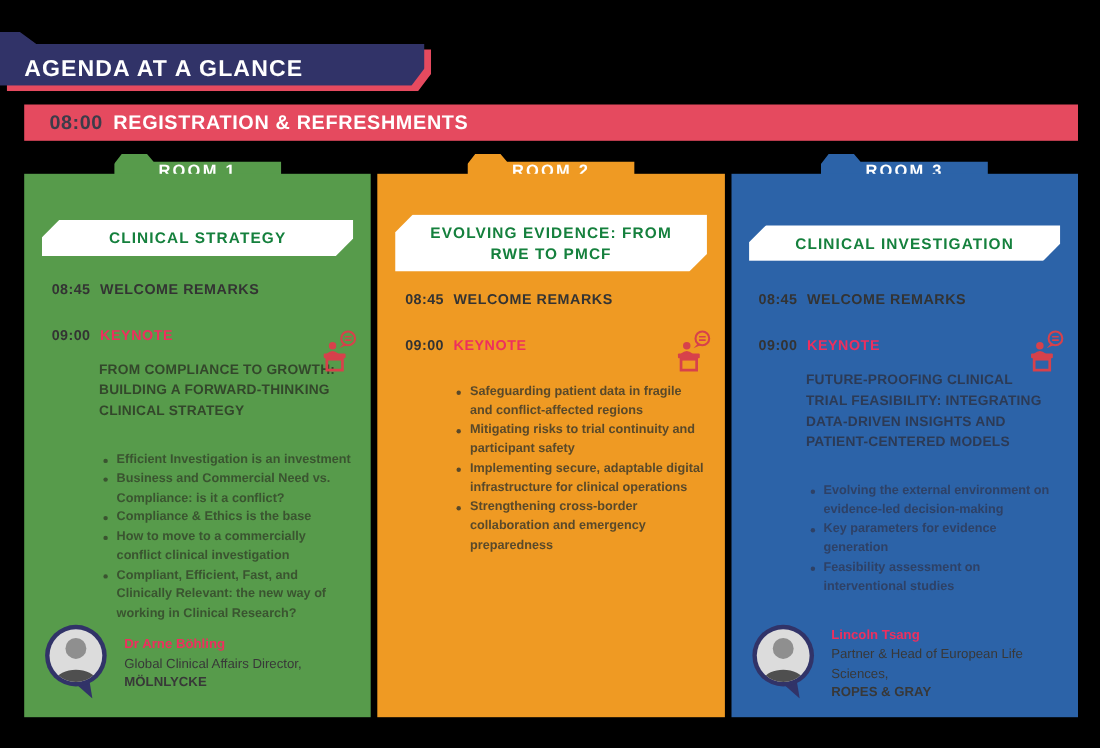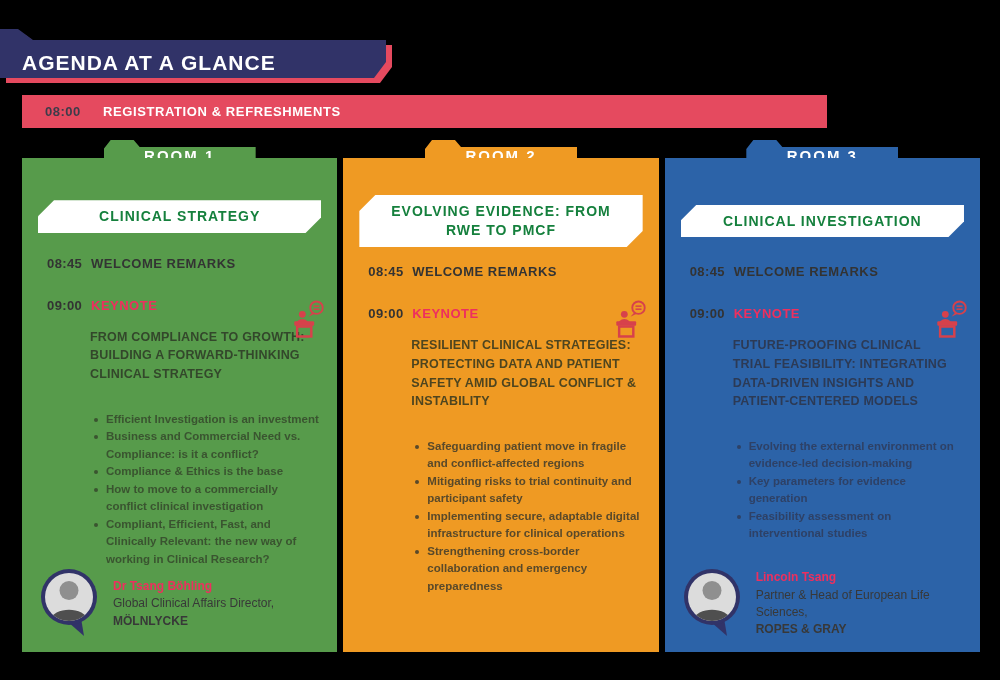--- a/index.html
+++ b/index.html
@@ -15,23 +15,23 @@
     clip-path:polygon(0 0,18px 0,33px 11px,386px 11px,386px 33px,374px 49px,0 49px);
   }
   .banner-red{left:6px;top:5px;background:var(--red,#e54a5f);}
   .banner-navy{left:0;top:0;background:var(--navy,#313368);}
   .banner-title{
     position:absolute;left:22px;top:22px;color:#fff;
     font-size:21px;font-weight:bold;letter-spacing:1px;
   }
   
   .regbar{
-    position:absolute;left:22px;top:95px;width:805px;height:33px;
+    position:absolute;left:22px;top:95px;width:958px;height:33px;
     background:var(--red,#e54a5f);display:flex;align-items:center;
-    color:#3d3c4a;font-weight:bold;font-size:13px;
+    color:#3d3c4a;font-weight:bold;font-size:18px;
   }
   .reg-time{margin-left:23px;width:46px;letter-spacing:.5px;}
   .reg-label{letter-spacing:.6px;color:#ffffff;margin-left:12px;}
   
   .columns{
     position:absolute;left:22px;top:140px;width:958px;height:512px;
     display:flex;gap:6px;
   }
   .room{position:relative;flex:1;margin-top:18px;display:flex;}
   .room.r1{--col:var(--green,#579b4b);--title:#33472b;--bullet:#3a5430;}
@@ -151,21 +151,21 @@
             <clipPath id="avclip1">
                 <circle cx="31" cy="29" r="24"></circle>
               </clipPath>
             <g clip-path="url(#avclip1)">
               <circle cx="31" cy="22.5" r="9.5" fill="#8f8f8f"></circle>
               <path d="M11 53 C16 38 46 38 51 53 Z" fill="#4f4f4f"></path>
             </g>
           </svg>
         </span>
         <span class="speaker-text">
-          <span class="speaker-name">Dr Tsang Böhling</span><br>
+          <span class="speaker-name">Dr Arne Böhling</span><br>
           <span class="speaker-role">Global Clinical Affairs Director,</span><br>
           <span class="speaker-company">MÖLNLYCKE</span>
         </span>
       </div>
     </div>
   </div>
 
   <div class="room r2">
     <div class="tab">
       <span class="tab-label">ROOM 2</span>
@@ -193,23 +193,22 @@
             <line x1="23.8" y1="10.6" x2="30.2" y2="10.6"></line>
           </g>
           <g fill="var(--icon_red,#d7414b)">
             <path d="M22.5 14 L18.5 18.5 L25 15.5 Z"></path>
             <circle cx="12" cy="16" r="3.6"></circle>
             <path d="M6.5 23.5 Q12 18.5 17.5 23.5 L17.5 25 L6.5 25 Z"></path>
             <rect x="3.5" y="23.5" width="21" height="4.6" rx="1"></rect>
           </g>
         </svg>
       </span>
-      <div class="keynote-title">RESILIENT CLINICAL STRATEGIES: PROTECTING DATA AND PATIENT SAFETY AMID GLOBAL CONFLICT &amp; INSTABILITY</div>
       <ul class="bullets">
-        <li>Safeguarding patient move in fragile and conflict-affected regions</li>
+        <li>Safeguarding patient data in fragile and conflict-affected regions</li>
         <li>Mitigating risks to trial continuity and participant safety</li>
         <li>Implementing secure, adaptable digital infrastructure for clinical operations</li>
         <li>Strengthening cross-border collaboration and emergency preparedness</li>
       </ul>
     </div>
   </div>
 
   <div class="room r3">
     <div class="tab">
       <span class="tab-label">ROOM 3</span>

